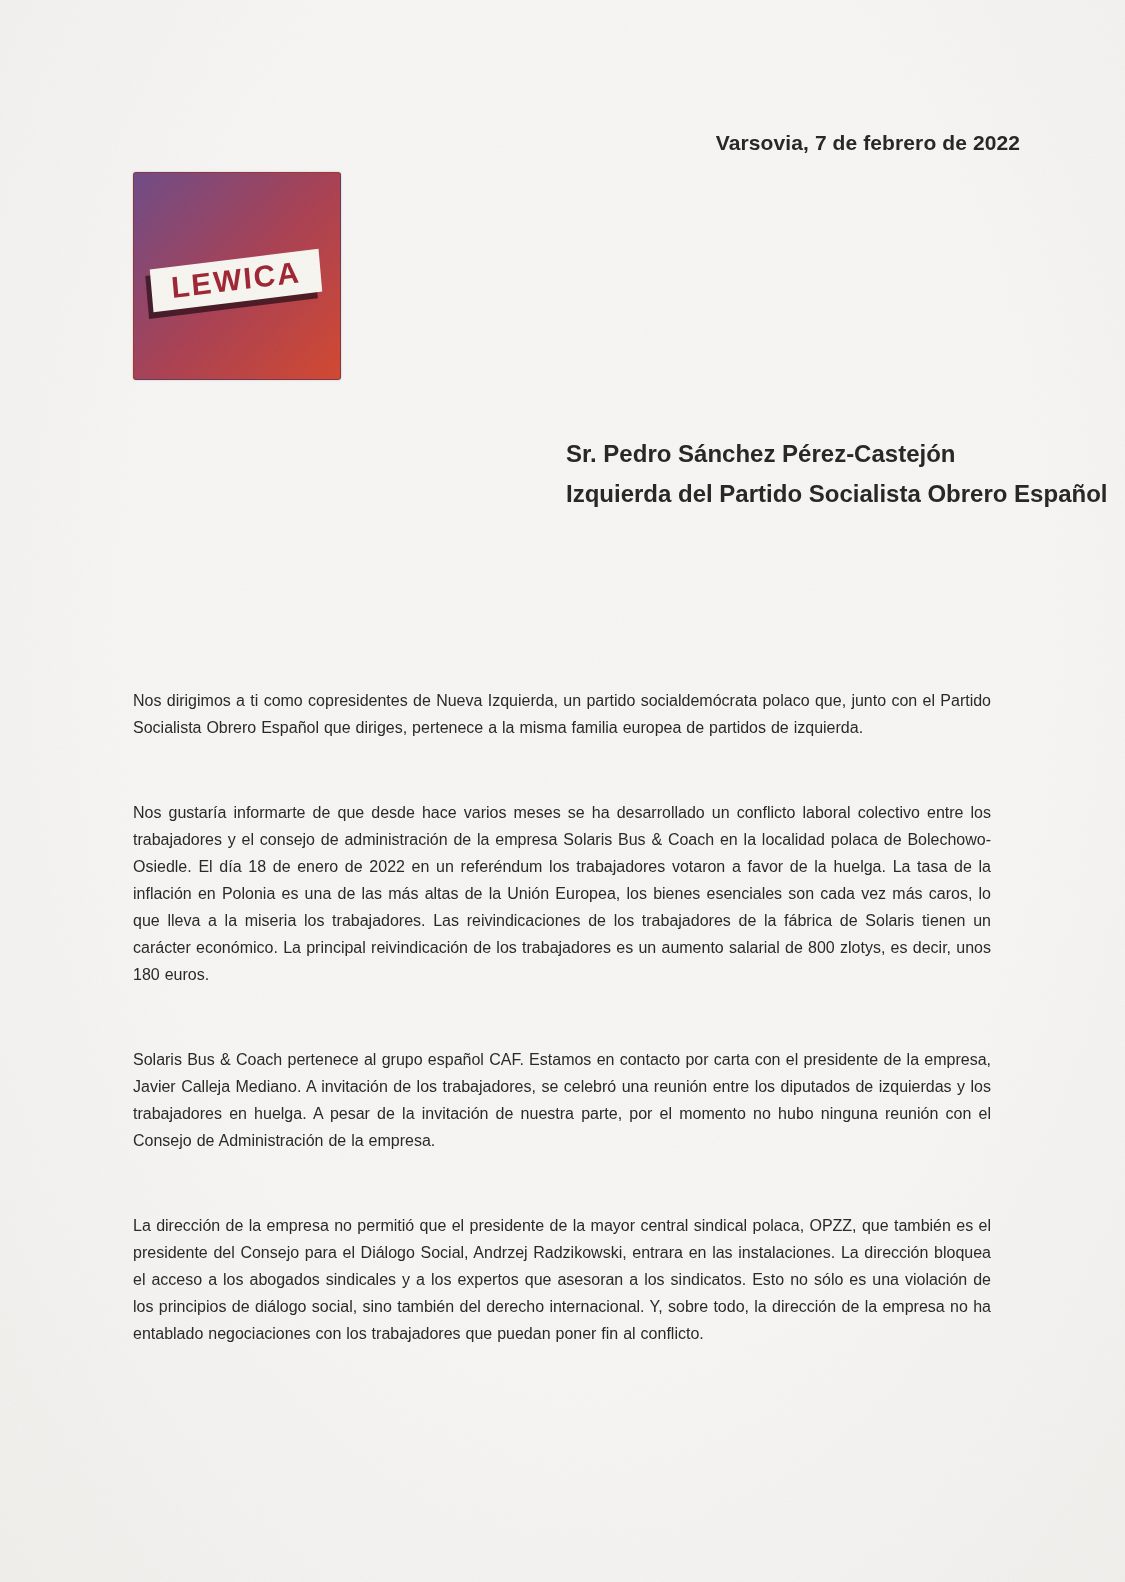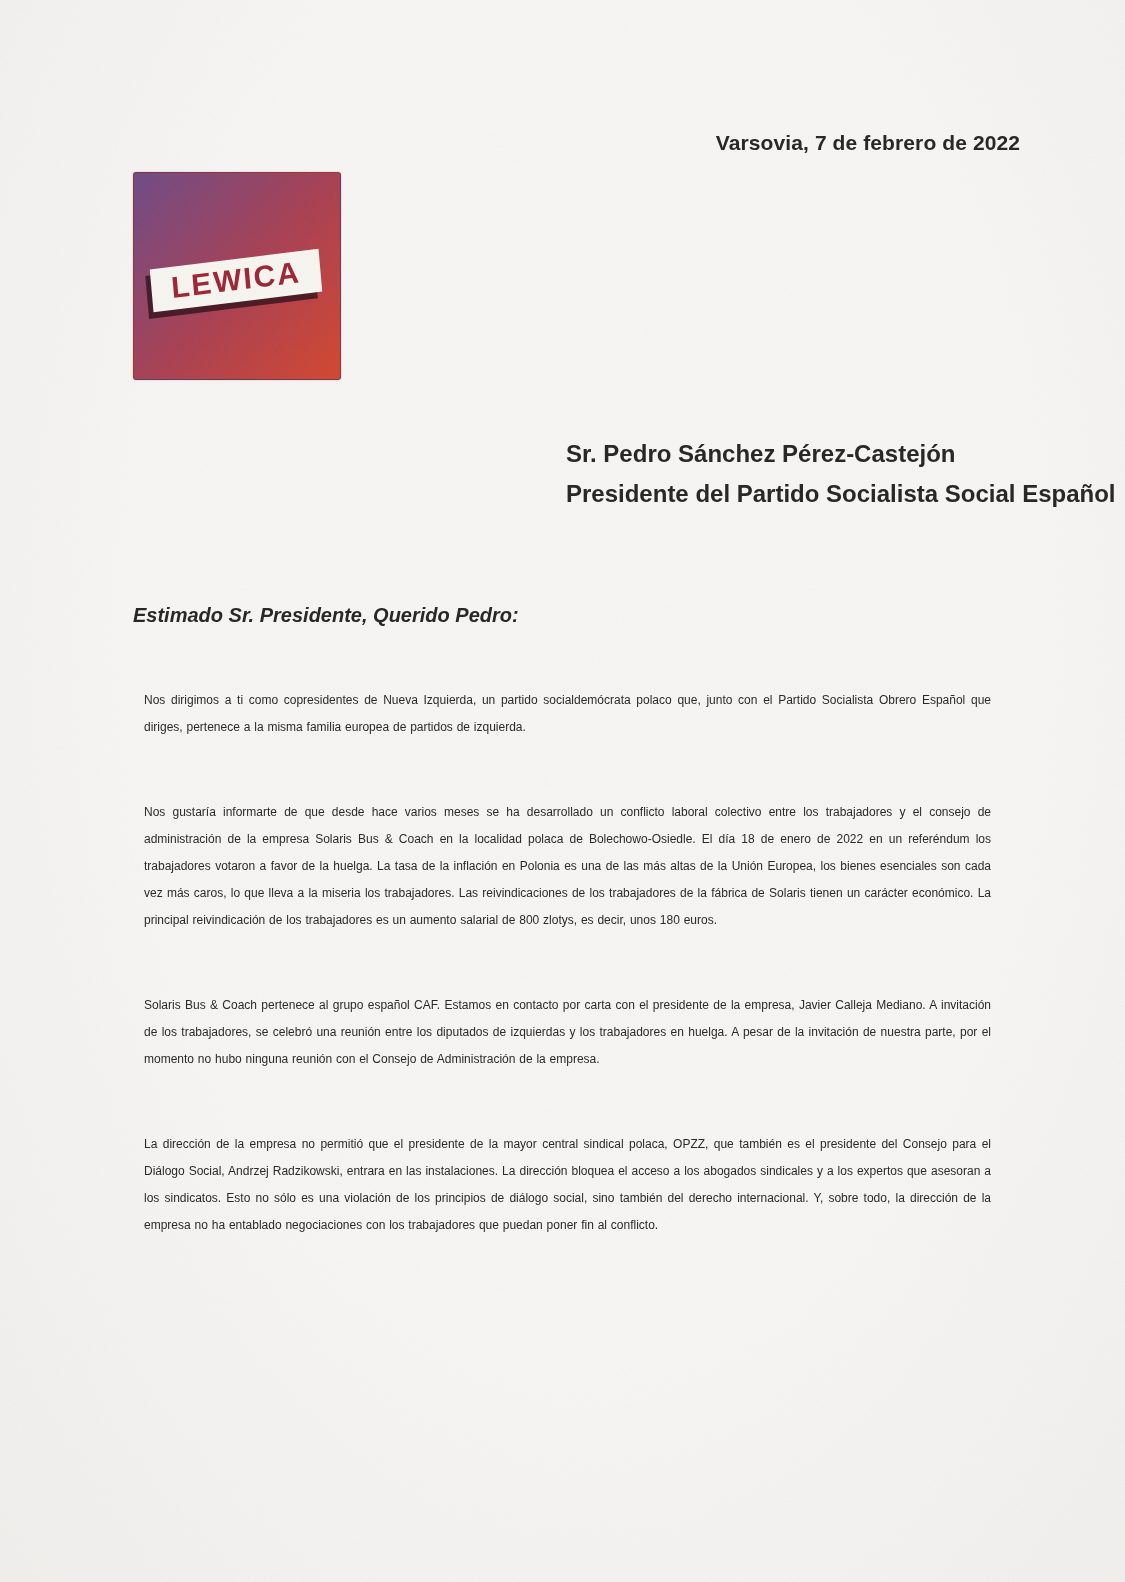--- a/index.html
+++ b/index.html
@@ -73,22 +73,22 @@
     font-weight: 600;
     color: #242424;
   }
   .body-text {
     position: absolute;
     left: 133px;
     top: 687px;
     width: 858px;
   }
   .body-text p {
-    margin: 0 0 58px 11px;
-    font-size: 12px;
+    margin: 0 0 58px 0;
+    font-size: 16px;
     line-height: 27px;
     text-align: justify;
     color: #262626;
     word-spacing: 0.5px;
   }
   .noise-overlay {
     position: absolute;
     inset: 0;
     width: 100%;
     height: 100%;
@@ -104,24 +104,23 @@
   <div class="date-line">Varsovia, 7 de febrero de 2022</div>
 
   <div class="logo" style="background: linear-gradient(133deg, rgb(110, 74, 134) 0%, rgb(168, 63, 82) 52%, rgb(210, 70, 46) 100%);">
     <div class="logo-banner" style="background: rgb(247, 245, 240); box-shadow: rgba(40, 12, 22, 0.75) -5px 6px 0px;">
       <span class="logo-banner-text" style="color: rgb(158, 36, 51);">LEWICA</span>
     </div>
   </div>
 
   <div class="recipient">
     <div class="recipient-line">Sr. Pedro Sánchez Pérez-Castejón</div>
-    <div class="recipient-line">Presidente del Partido Socialista Social Español</div>
+    <div class="recipient-line">Izquierda del Partido Socialista Obrero Español</div>
   </div>
 
-  <div class="salutation">Estimado Sr. Presidente, Querido Pedro:</div>
 
   <div class="body-text">
     <p>Nos dirigimos a ti como copresidentes de Nueva Izquierda, un partido socialdemócrata polaco que, junto con el Partido Socialista Obrero Español que diriges, pertenece a la misma familia europea de partidos de izquierda.</p>
     <p>Nos gustaría informarte de que desde hace varios meses se ha desarrollado un conflicto laboral colectivo entre los trabajadores y el consejo de administración de la empresa Solaris Bus &amp; Coach en la localidad polaca de Bolechowo-Osiedle. El día 18 de enero de 2022 en un referéndum los trabajadores votaron a favor de la huelga. La tasa de la inflación en Polonia es una de las más altas de la Unión Europea, los bienes esenciales son cada vez más caros, lo que lleva a la miseria los trabajadores. Las reivindicaciones de los trabajadores de la fábrica de Solaris tienen un carácter económico. La principal reivindicación de los trabajadores es un aumento salarial de 800 zlotys, es decir, unos 180 euros.</p>
     <p>Solaris Bus &amp; Coach pertenece al grupo español CAF. Estamos en contacto por carta con el presidente de la empresa, Javier Calleja Mediano. A invitación de los trabajadores, se celebró una reunión entre los diputados de izquierdas y los trabajadores en huelga. A pesar de la invitación de nuestra parte, por el momento no hubo ninguna reunión con el Consejo de Administración de la empresa.</p>
     <p>La dirección de la empresa no permitió que el presidente de la mayor central sindical polaca, OPZZ, que también es el presidente del Consejo para el Diálogo Social, Andrzej Radzikowski, entrara en las instalaciones. La dirección bloquea el acceso a los abogados sindicales y a los expertos que asesoran a los sindicatos. Esto no sólo es una violación de los principios de diálogo social, sino también del derecho internacional. Y, sobre todo, la dirección de la empresa no ha entablado negociaciones con los trabajadores que puedan poner fin al conflicto.</p>
   </div>
 
   <svg class="noise-overlay" xmlns="http://www.w3.org/2000/svg">
     <filter id="scanNoise">

